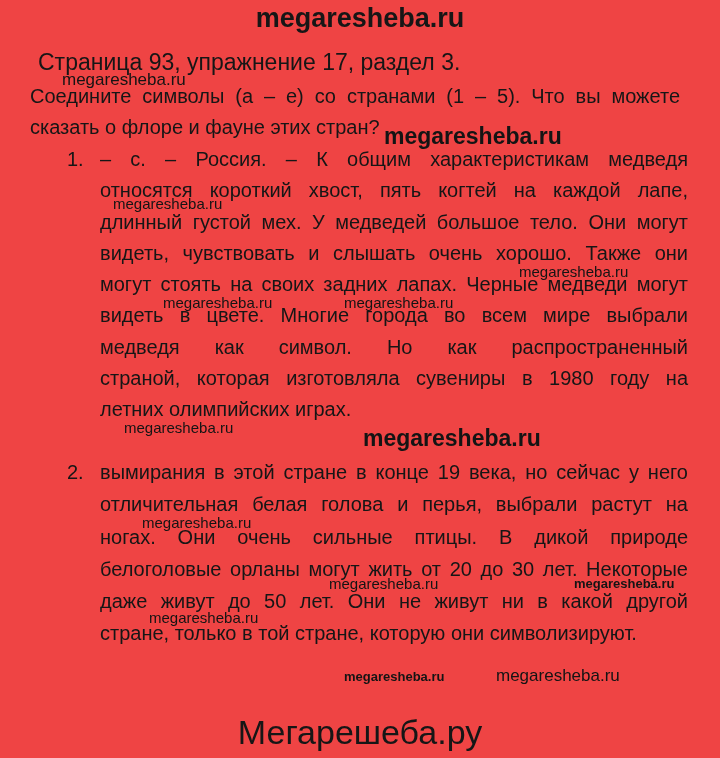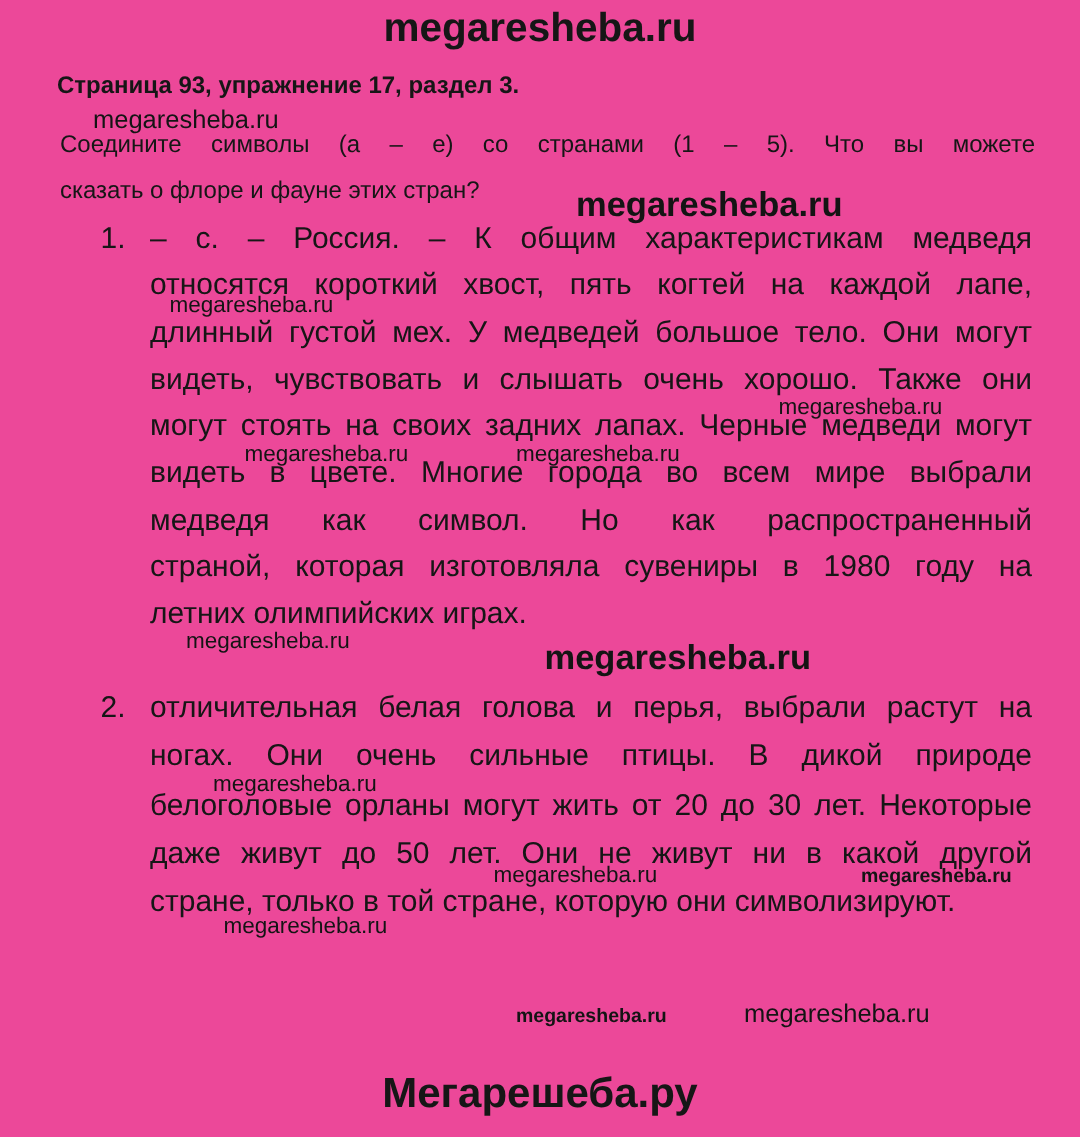--- a/index.html
+++ b/index.html
@@ -12,56 +12,56 @@
     overflow:hidden;
   }
   .brand-top {
     position:absolute; top:3px; left:0; right:0;
     text-align:center;
     font-size:27px; font-weight:bold;
     letter-spacing:0px;
   }
   .exercise-title {
     position:absolute; left:38px; top:49px;
-    font-size:16px; font-weight:bold;
+    font-size:23px; font-weight:normal;
   }
   .intro {
-    position:absolute; left:40px; top:81px; width:650px;
-    font-size:16px; line-height:31px;
+    position:absolute; left:30px; top:81px; width:650px;
+    font-size:20px; line-height:31px;
   }
   .answer {
     position:absolute; width:588px;
     font-size:20px;
   }
   #answer-1 { left:100px; top:144px; line-height:31.3px; }
   #answer-2 { left:100px; top:456px; line-height:32.3px; }
   .answer .marker {
     position:absolute; left:-33px; top:0;
   }
   .jline { text-align:justify; text-align-last:justify; }
   .jlast { text-align:center; text-align-last:left; }
   .brand-bottom {
     position:absolute; top:713px; left:0; right:0;
     text-align:center;
-    font-size:28px; font-weight:bold;
+    font-size:34px; font-weight:normal;
   }
   .wm-layer { position:absolute; inset:0; pointer-events:none; }
   .wm {
     position:absolute; white-space:nowrap; color:#141414;
     line-height:1;
   }
   .wm-sm   { font-size:15px; }
   .wm-md   { font-size:17px; }
   .wm-xs   { font-size:13px; font-weight:bold; }
   .wm-bold { font-size:23px; font-weight:bold; }
 </style>
 </head>
 <body>
 
-<div class="page" style="background: #ec4899; color: rgb(22, 22, 22);">
+<div class="page" style="background: #ef4444; color: rgb(22, 22, 22);">
 
   <div class="brand-top">megaresheba.ru</div>
 
   <div class="exercise-title">Страница 93, упражнение 17, раздел 3.</div>
 
   <div class="intro">
     <div class="jline">Соедините символы (а – е) со странами (1 – 5). Что вы можете</div>
     <div class="jlast">сказать о флоре и фауне этих стран?</div>
   </div>
 
@@ -73,20 +73,21 @@
     <div class="jline">видеть, чувствовать и слышать очень хорошо. Также они</div>
     <div class="jline">могут стоять на своих задних лапах. Черные медведи могут</div>
     <div class="jline">видеть в цвете. Многие города во всем мире выбрали</div>
     <div class="jline">медведя как символ. Но как распространенный</div>
     <div class="jline">страной, которая изготовляла сувениры в 1980 году на</div>
     <div class="jlast">летних олимпийских играх.</div>
   </div>
 
   <div class="answer" id="answer-2">
     <span class="marker">2.</span>
+    <div class="jline">вымирания в этой стране в конце 19 века, но сейчас у него</div>
     <div class="jline">отличительная белая голова и перья, выбрали растут на</div>
     <div class="jline">ногах. Они очень сильные птицы. В дикой природе</div>
     <div class="jline">белоголовые орланы могут жить от 20 до 30 лет. Некоторые</div>
     <div class="jline">даже живут до 50 лет. Они не живут ни в какой другой</div>
     <div class="jlast">стране, только в той стране, которую они символизируют.</div>
   </div>
 
   <div class="brand-bottom">Мегарешеба.ру</div>
 
   <div class="wm-layer">

